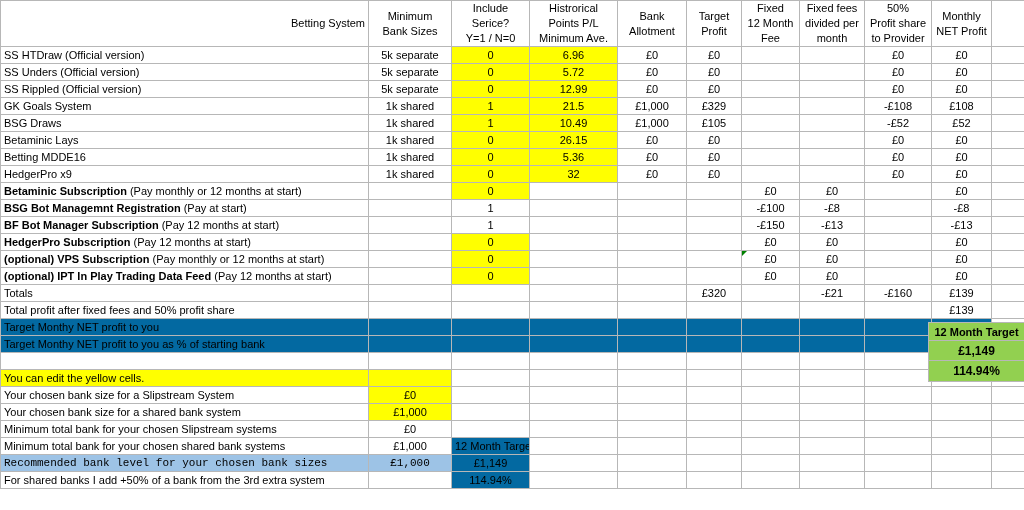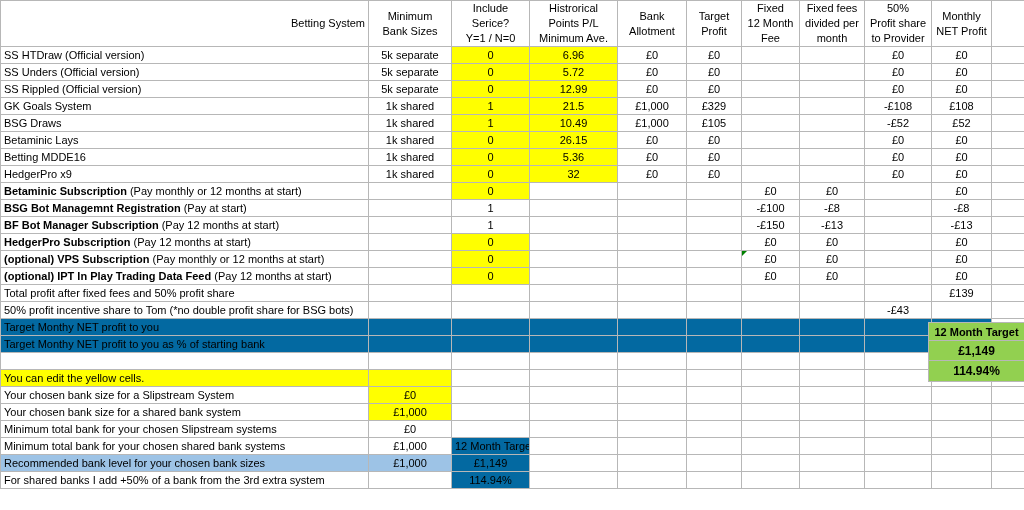--- a/index.html
+++ b/index.html
@@ -55,21 +55,21 @@
   .hdr-left {
     font-weight: bold;
     text-align: right;
     vertical-align: middle;
   }
   .bold { font-weight: bold; margin-top: 37px; }
   .ctr { text-align: center; }
   .lft { text-align: left; }
   .yellow { background: #ffff00; }
   .green { background: #0369a1; }
-  .blue { background: #9dc3e6; }
+  .blue { background: #9dc3e6; font-family: Liberation Mono, monospace; }
   .noborder-all { border: none; }
   .tri {
     position: relative;
   }
   .tri::after {
     content: "";
     position: absolute;
     top: 0; left: 0;
     border-top: 5px solid #008000;
     border-right: 5px solid transparent;
@@ -318,48 +318,48 @@
     <td class="ctr"></td>
     <td class="ctr"></td>
     <td class="ctr"></td>
     <td class="ctr">£0</td>
     <td class="ctr">£0</td>
     <td class="ctr"></td>
     <td class="ctr">£0</td>
     <td class="noborder-all"></td>
   </tr>
 
+  <tr>
+    <td class="bold lft">Totals</td>
+    <td></td>
+    <td></td>
+    <td></td>
+    <td></td>
+    <td class="ctr">£320</td>
+    <td></td>
+    <td class="ctr">-£21</td>
+    <td class="ctr">-£160</td>
+    <td class="ctr">£139</td>
+    <td class="noborder-all"></td>
+  </tr>
 
   <tr>
     <td class="lft">Total profit after fixed fees and 50% profit share</td>
     <td></td>
     <td></td>
     <td></td>
     <td></td>
     <td></td>
     <td></td>
     <td></td>
     <td></td>
     <td class="ctr">£139</td>
     <td class="noborder-all"></td>
   </tr>
 
-  <tr>
-    <td class="lft">50% profit incentive share to Tom (*no double profit share for BSG bots)</td>
-    <td></td>
-    <td></td>
-    <td></td>
-    <td></td>
-    <td></td>
-    <td></td>
-    <td></td>
-    <td class="ctr">-£43</td>
-    <td></td>
-    <td class="noborder-all"></td>
-  </tr>
 
   <tr>
     <td class="bold lft green">Target Monthy NET profit to you</td>
     <td class="green"></td>
     <td class="green"></td>
     <td class="green"></td>
     <td class="green"></td>
     <td class="green"></td>
     <td class="green"></td>
     <td class="green"></td>

